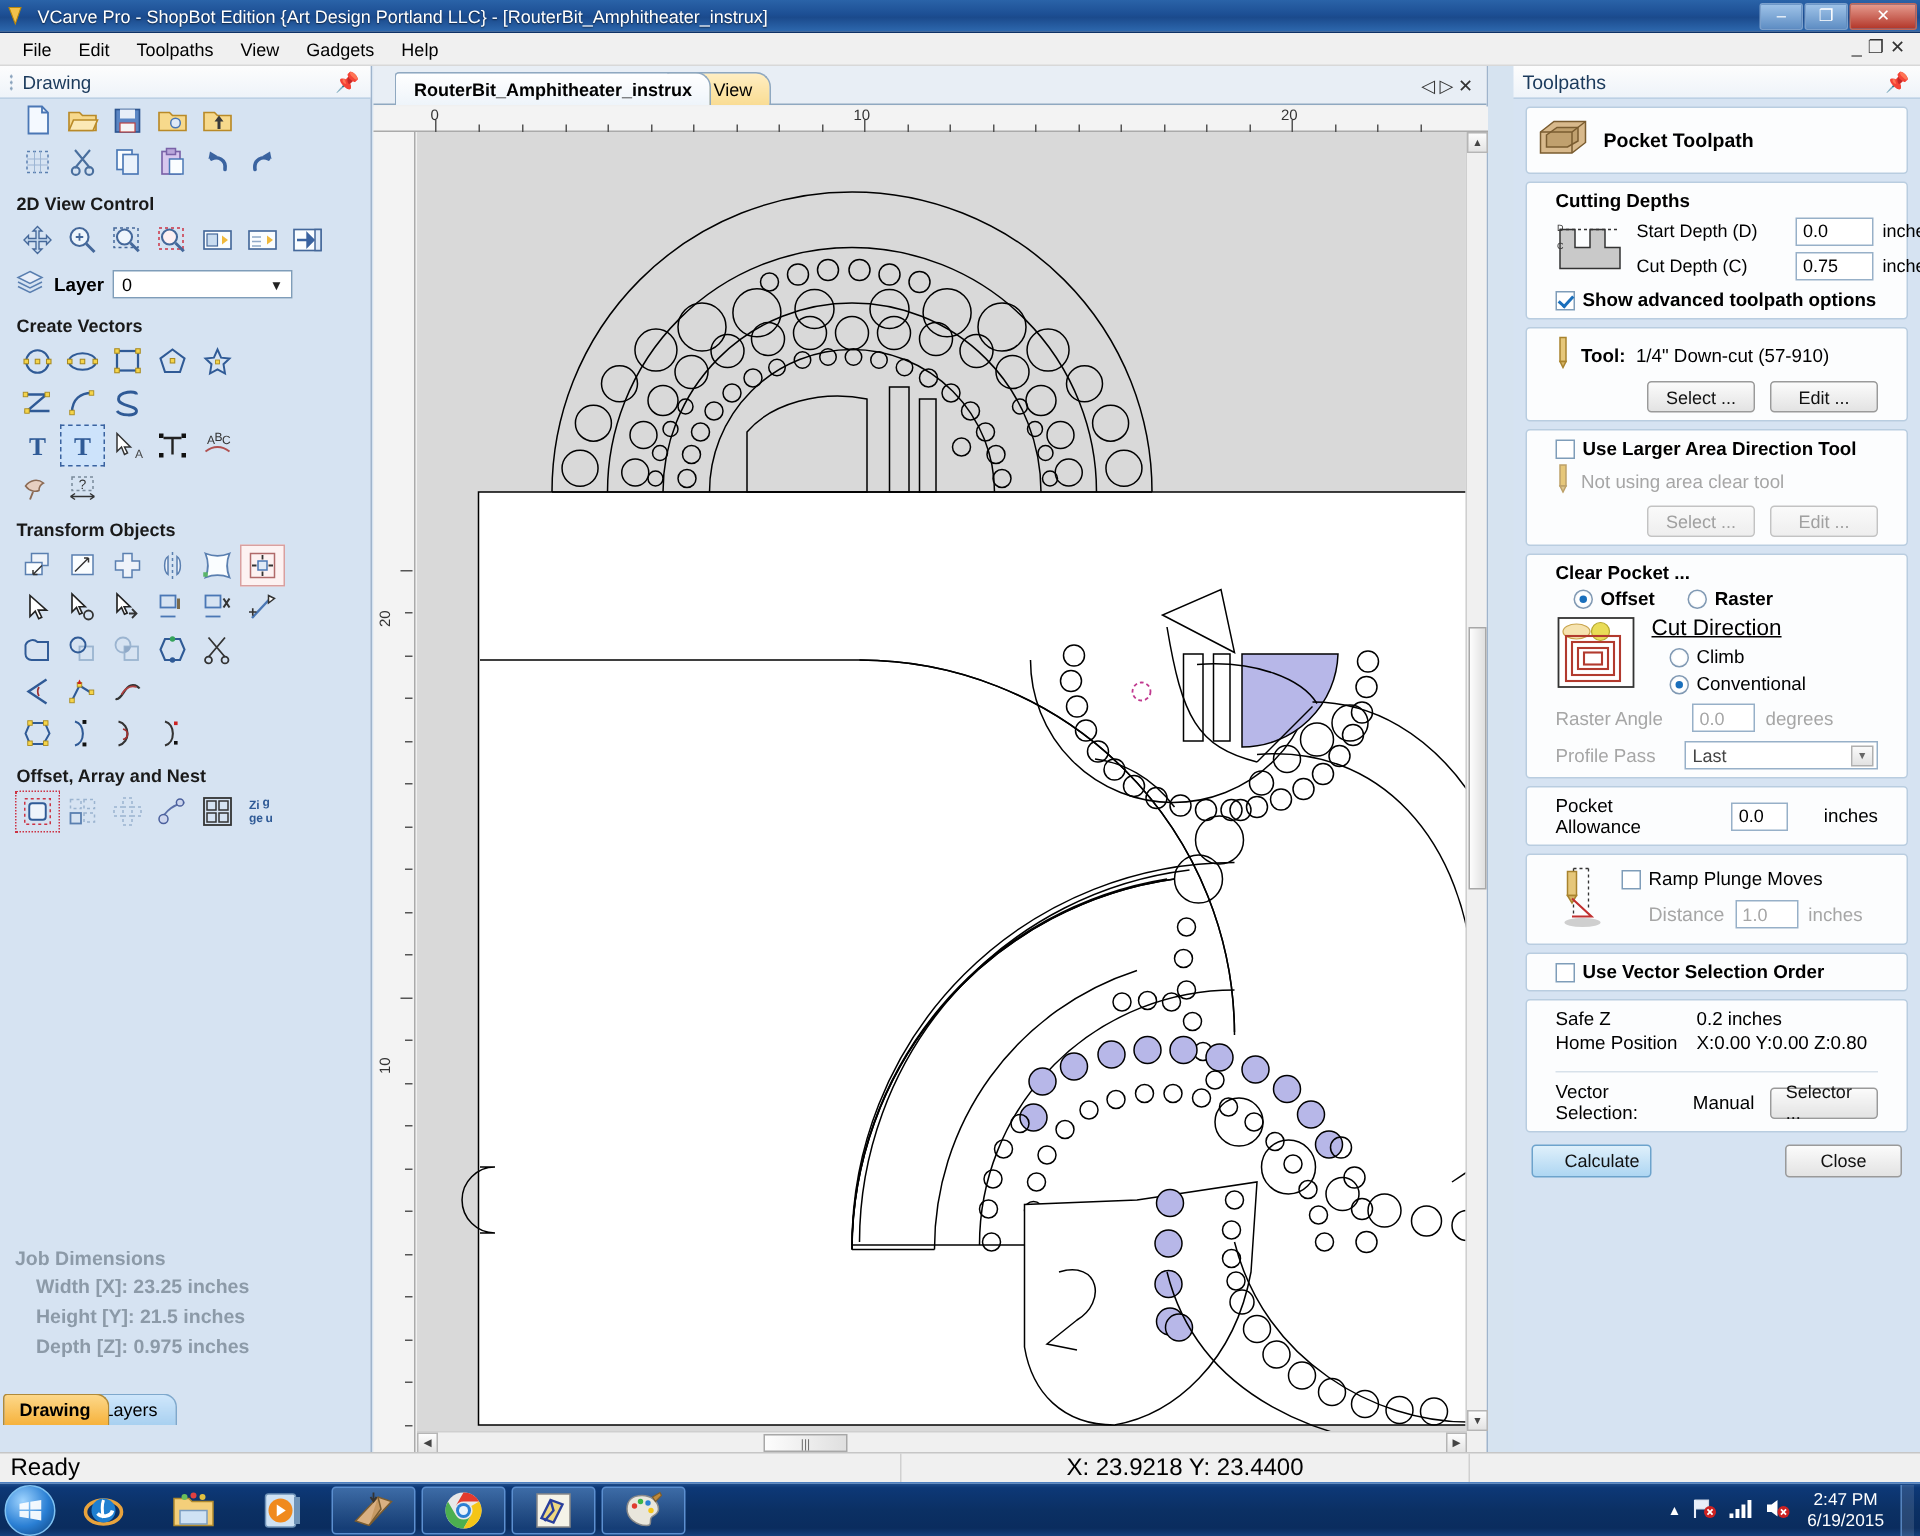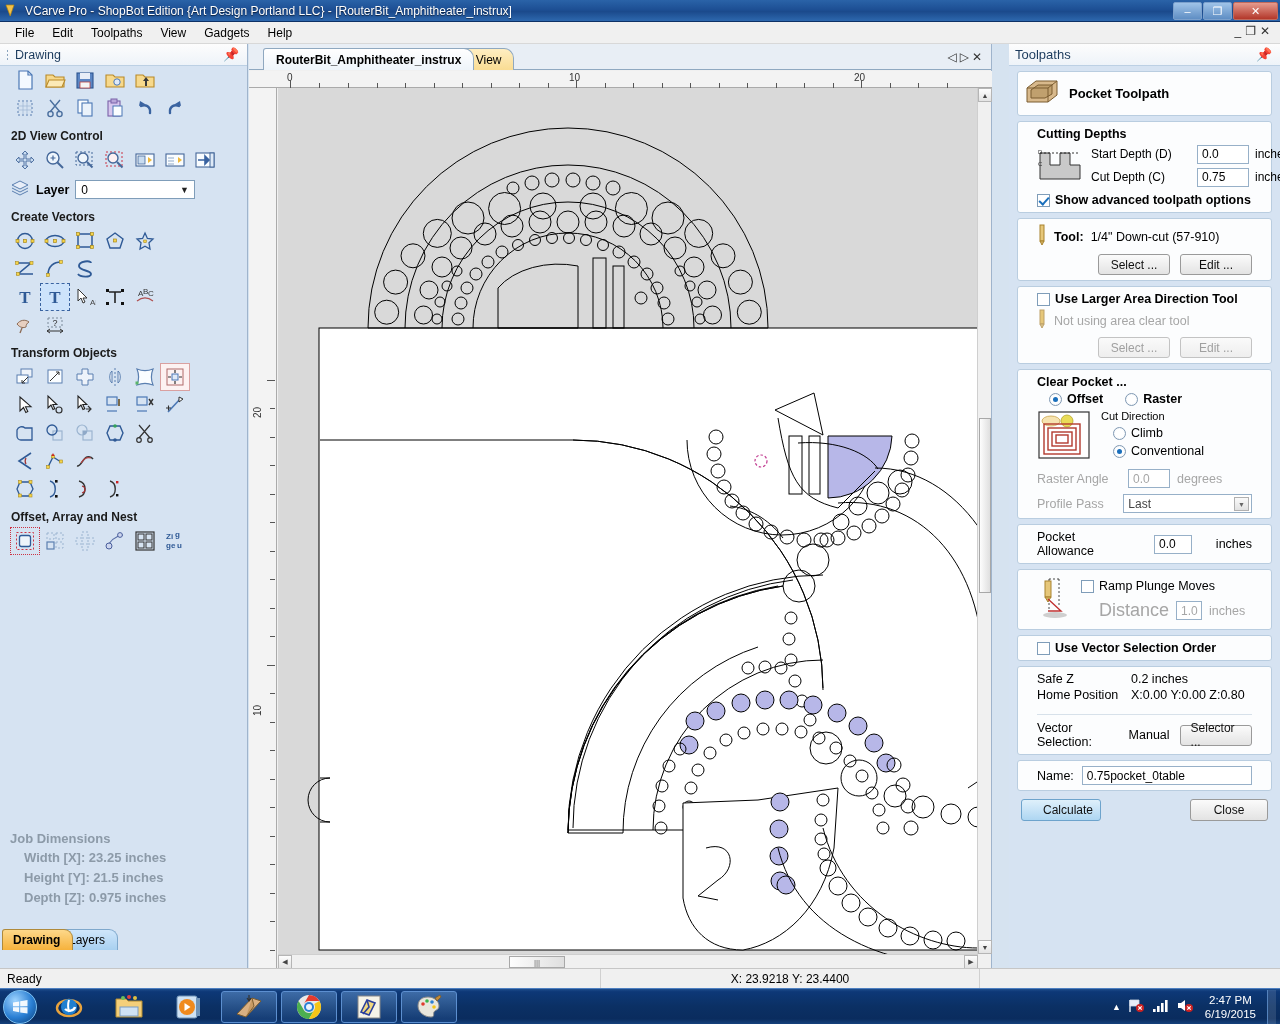--- a/index.html
+++ b/index.html
@@ -178,21 +178,21 @@
     display:flex;align-items:center;padding-left:4px;position:relative;color:#444;
   }
   .sel-drop .ar{position:absolute;right:2px;top:2px;width:15px;height:14px;
     background:linear-gradient(to bottom,#fafafa,#e2e2e2);border:1px solid #b0b0b0;
     display:flex;align-items:center;justify-content:center;font-size:7px;color:#666;}
 
   
   #statusbar{
     position:absolute;left:0;top:968px;width:1280px;height:20px;
     background:#f0f0f0;border-top:1px solid #c6c6c6;display:flex;align-items:center;
-    font-size:12px;color:#000;
+    font-size:16px;color:#000;
   }
   #statusbar .s1{padding-left:7px;width:600px;}
   #statusbar .s2{width:380px;text-align:center;border-left:1px solid #d0d0d0;
     border-right:1px solid #d0d0d0;height:20px;line-height:20px;}
 
   
   #taskbar{
     position:absolute;left:0;top:988px;width:1280px;height:36px;
     background:linear-gradient(to bottom,#1e4d8c 0%,#0d3877 8%,#0b3064 50%,#0a2c5e 85%,#15417c 100%);
     border-top:1px solid #4d7fc0;display:flex;align-items:center;
@@ -1212,21 +1212,21 @@
           <circle cx="30" cy="11" r="6" fill="#e9dc57" stroke="#b5a62f" stroke-width="0.8"></circle>
           <g fill="none" stroke="#b23a2e" stroke-width="1.4">
             <rect x="7" y="14" width="36" height="30"></rect>
             <rect x="11" y="18" width="28" height="22"></rect>
             <rect x="15" y="22" width="20" height="14"></rect>
             <rect x="19" y="25" width="12" height="8"></rect>
           </g>
         </svg>
       </span>
       <div style="flex:1;">
-        <div style="font-size:11px;">Cut Direction</div>
+        <div style="font-size:15px;text-decoration:underline;">Cut Direction</div>
         <div class="row" style="margin-top:4px;padding-left:12px;">
           <span class="rb"></span>
           <span style="font-size:12.5px;">Climb</span>
         </div>
         <div class="row" style="margin-top:4px;padding-left:12px;">
           <span class="rb sel"></span>
           <span style="font-size:12.5px;">Conventional</span>
         </div>
       </div>
     </div>
@@ -1259,22 +1259,22 @@
         <path d="M11 24 L24 36 L11 36" fill="none" stroke="#c03030" stroke-width="1.4"></path>
         <ellipse cx="18" cy="40" rx="12" ry="3" fill="#cfcfcf"></ellipse>
       </svg>
     </span>
     <div style="flex:1;padding-top:4px;">
       <div class="row">
         <span class="cb"></span>
         <span style="font-size:12.5px;">Ramp Plunge Moves</span>
       </div>
       <div class="row" style="margin-top:7px;gap:7px;padding-left:18px;">
-        <span class="muted" style="font-size:18px;">Distance</span>
-        <span class="tfield muted" style="width:26px;">1.0</span>
+        <span class="muted" style="font-size:13px;">Distance</span>
+        <span class="tfield muted" style="width:42px;">1.0</span>
         <span class="muted" style="font-size:12.5px;">inches</span>
       </div>
     </div>
   </div>
 
   <div class="grp row">
     <span class="cb"></span>
     <span class="bold" style="font-size:12.5px;">Use Vector Selection Order</span>
   </div>
 
@@ -1288,24 +1288,20 @@
       <span style="font-size:12.5px;">X:0.00 Y:0.00 Z:0.80</span>
     </div>
     <div style="border-top:1px solid #d7e1ea;margin:12px 0 6px 0;"></div>
     <div class="row" style="gap:10px;align-items:center;">
       <span style="font-size:12.5px;">Vector Selection:</span>
       <span style="font-size:12.5px;">Manual</span>
       <span class="btn" style="margin-left:auto;width:80px;">Selector ...</span>
     </div>
   </div>
 
-  <div class="grp row" style="gap:8px;">
-    <span style="font-size:12.5px;">Name:</span>
-    <span class="tfield" style="flex:1;">0.75pocket_0table</span>
-  </div>
 
   <div class="row" style="margin:8px 12px 0 12px;">
     <span class="btn primary" style="width:80px;height:22px;padding-left:24px;">Calculate</span>
     <span class="btn" style="width:78px;height:22px;margin-left:auto;">Close</span>
   </div>
 </div>
 
 <div id="statusbar">
   <span class="s1">Ready</span>
   <span class="s2">X: 23.9218 Y: 23.4400</span>

